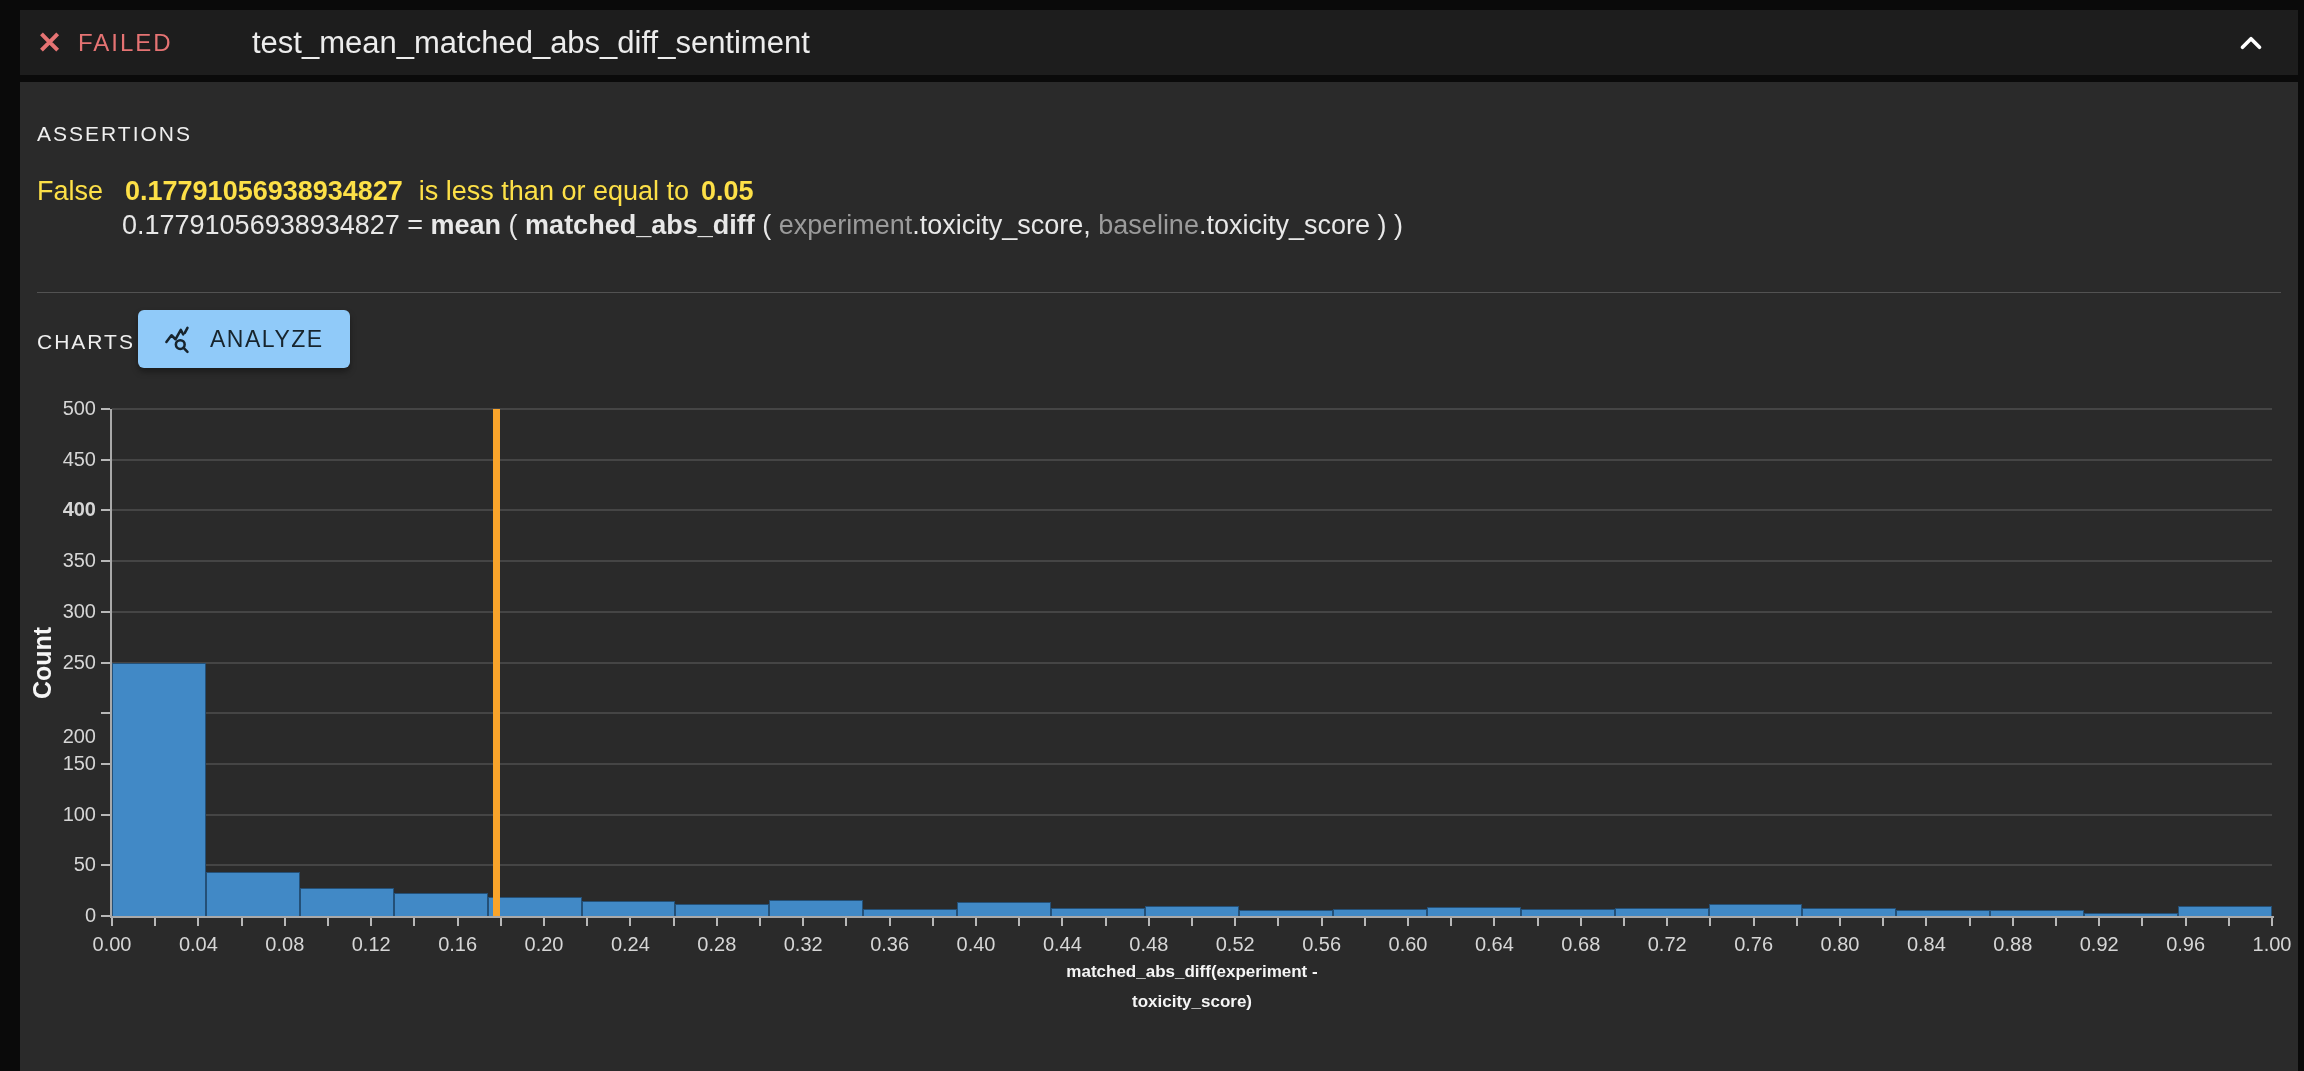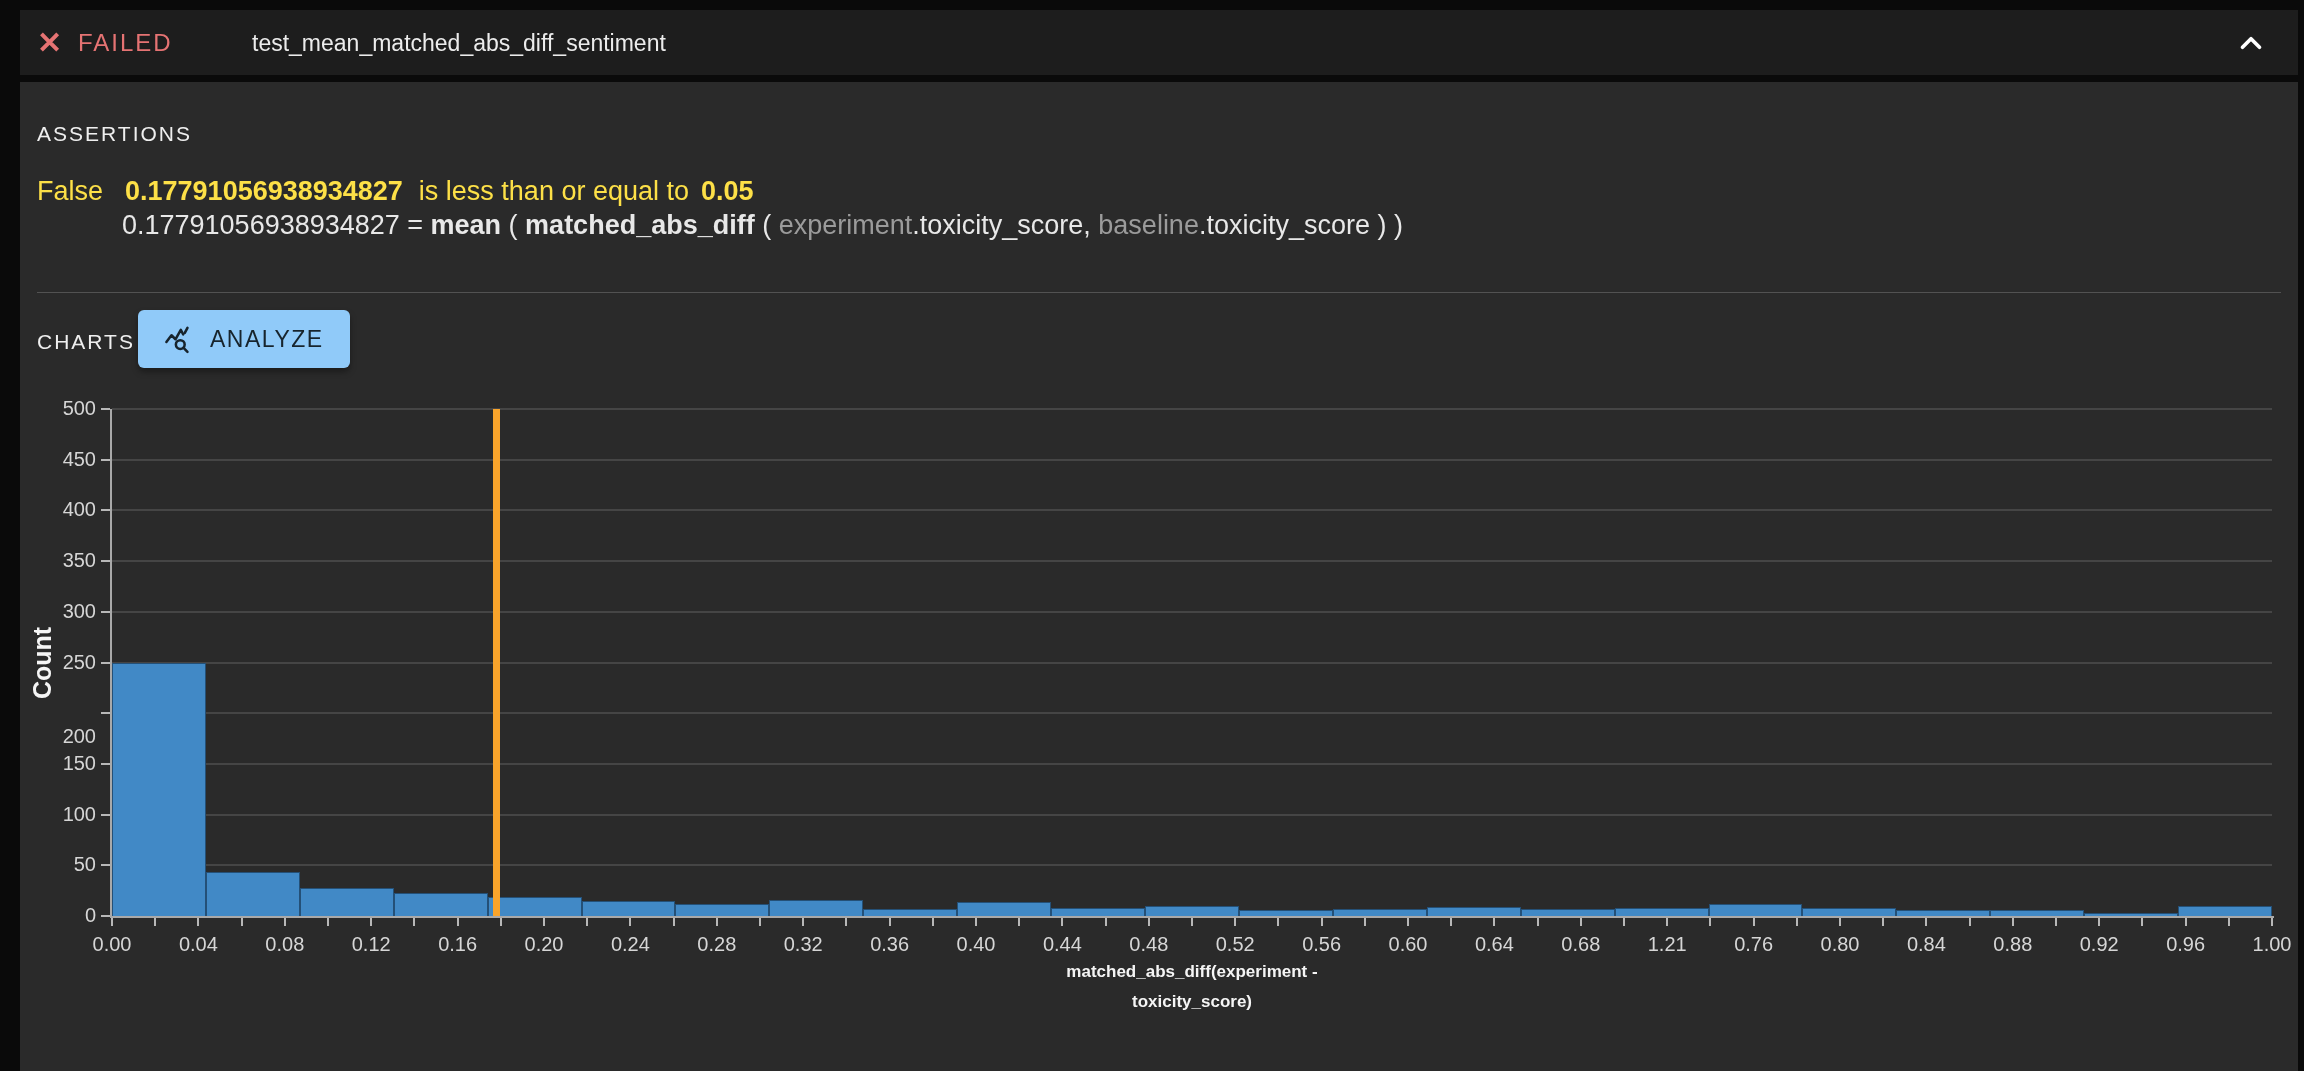--- a/index.html
+++ b/index.html
@@ -8,21 +8,21 @@
 
   .header {
     position:absolute; left:20px; top:10px; width:2278px; height:65px;
     background:#1d1d1d; display:flex; align-items:center; cursor:pointer;
   }
   .x-icon { position:absolute; left:17px; top:50%; transform:translateY(-50%);
             color:#e57373; font-size:30px; line-height:1; font-weight:bold; }
   .status-label { position:absolute; left:58px; top:50%; transform:translateY(-50%);
             color:#e57373; font-size:24px; letter-spacing:2px; }
   .test-name { position:absolute; left:232px; top:50%; transform:translateY(-50%);
-            color:#ececec; font-size:23px; }
+            color:#ececec; font-size:31px; }
   .test-desc { position:absolute; left:934px; top:50%; transform:translateY(-50%);
             color:#ececec; font-size:23px; }
   .chevron { position:absolute; right:30px; top:50%; transform:translateY(-50%);
             width:34px; height:34px; cursor:pointer; }
 
   .panel {
     position:absolute; left:20px; top:82px; width:2278px; height:989px;
     background:#2a2a2a;
   }
   .section-label { color:#efefef; font-size:21px; letter-spacing:2px; }
@@ -160,21 +160,21 @@
         <div class="ytick-label" style="top: 342.9px;">150</div>
         <div class="ytick" style="top: 303.2px;"></div>
         <div class="ytick-label" style="top: 280px; margin-top: 36px;">200</div>
         <div class="ytick" style="top: 252.5px;"></div>
         <div class="ytick-label" style="top: 241.5px;">250</div>
         <div class="ytick" style="top: 201.8px;"></div>
         <div class="ytick-label" style="top: 190.8px;">300</div>
         <div class="ytick" style="top: 151.1px;"></div>
         <div class="ytick-label" style="top: 140.1px;">350</div>
         <div class="ytick" style="top: 100.4px;"></div>
-        <div class="ytick-label" style="top: 89.4px;">400</div>
+        <div class="ytick-label" style="top: 89.4px; font-weight: bold;">400</div>
         <div class="ytick" style="top: 49.7px;"></div>
         <div class="ytick-label" style="top: 38.7px;">450</div>
         <div class="ytick" style="top: -1px;"></div>
         <div class="ytick-label" style="top: -12px;">500</div>
         <div class="xtick" style="left: 91px;"></div>
         <div class="xtick" style="left: 134.2px;"></div>
         <div class="xtick" style="left: 177.4px;"></div>
         <div class="xtick" style="left: 220.6px;"></div>
         <div class="xtick" style="left: 263.8px;"></div>
         <div class="xtick" style="left: 307px;"></div>
@@ -234,21 +234,21 @@
         <div class="xtick-label" style="left: 748.2px;">0.32</div>
         <div class="xtick-label" style="left: 834.6px;">0.36</div>
         <div class="xtick-label" style="left: 921px;">0.40</div>
         <div class="xtick-label" style="left: 1007.4px;">0.44</div>
         <div class="xtick-label" style="left: 1093.8px;">0.48</div>
         <div class="xtick-label" style="left: 1180.2px;">0.52</div>
         <div class="xtick-label" style="left: 1266.6px;">0.56</div>
         <div class="xtick-label" style="left: 1353px;">0.60</div>
         <div class="xtick-label" style="left: 1439.4px;">0.64</div>
         <div class="xtick-label" style="left: 1525.8px;">0.68</div>
-        <div class="xtick-label" style="left: 1612.2px;">1.21</div>
+        <div class="xtick-label" style="left: 1612.2px;">0.72</div>
         <div class="xtick-label" style="left: 1698.6px;">0.76</div>
         <div class="xtick-label" style="left: 1785px;">0.80</div>
         <div class="xtick-label" style="left: 1871.4px;">0.84</div>
         <div class="xtick-label" style="left: 1957.8px;">0.88</div>
         <div class="xtick-label" style="left: 2044.2px;">0.92</div>
         <div class="xtick-label" style="left: 2130.6px;">0.96</div>
         <div class="xtick-label" style="left: 2217px;">1.00</div>
       </div>
     <div class="xtitle">
       <div>matched_abs_diff(experiment -</div>

